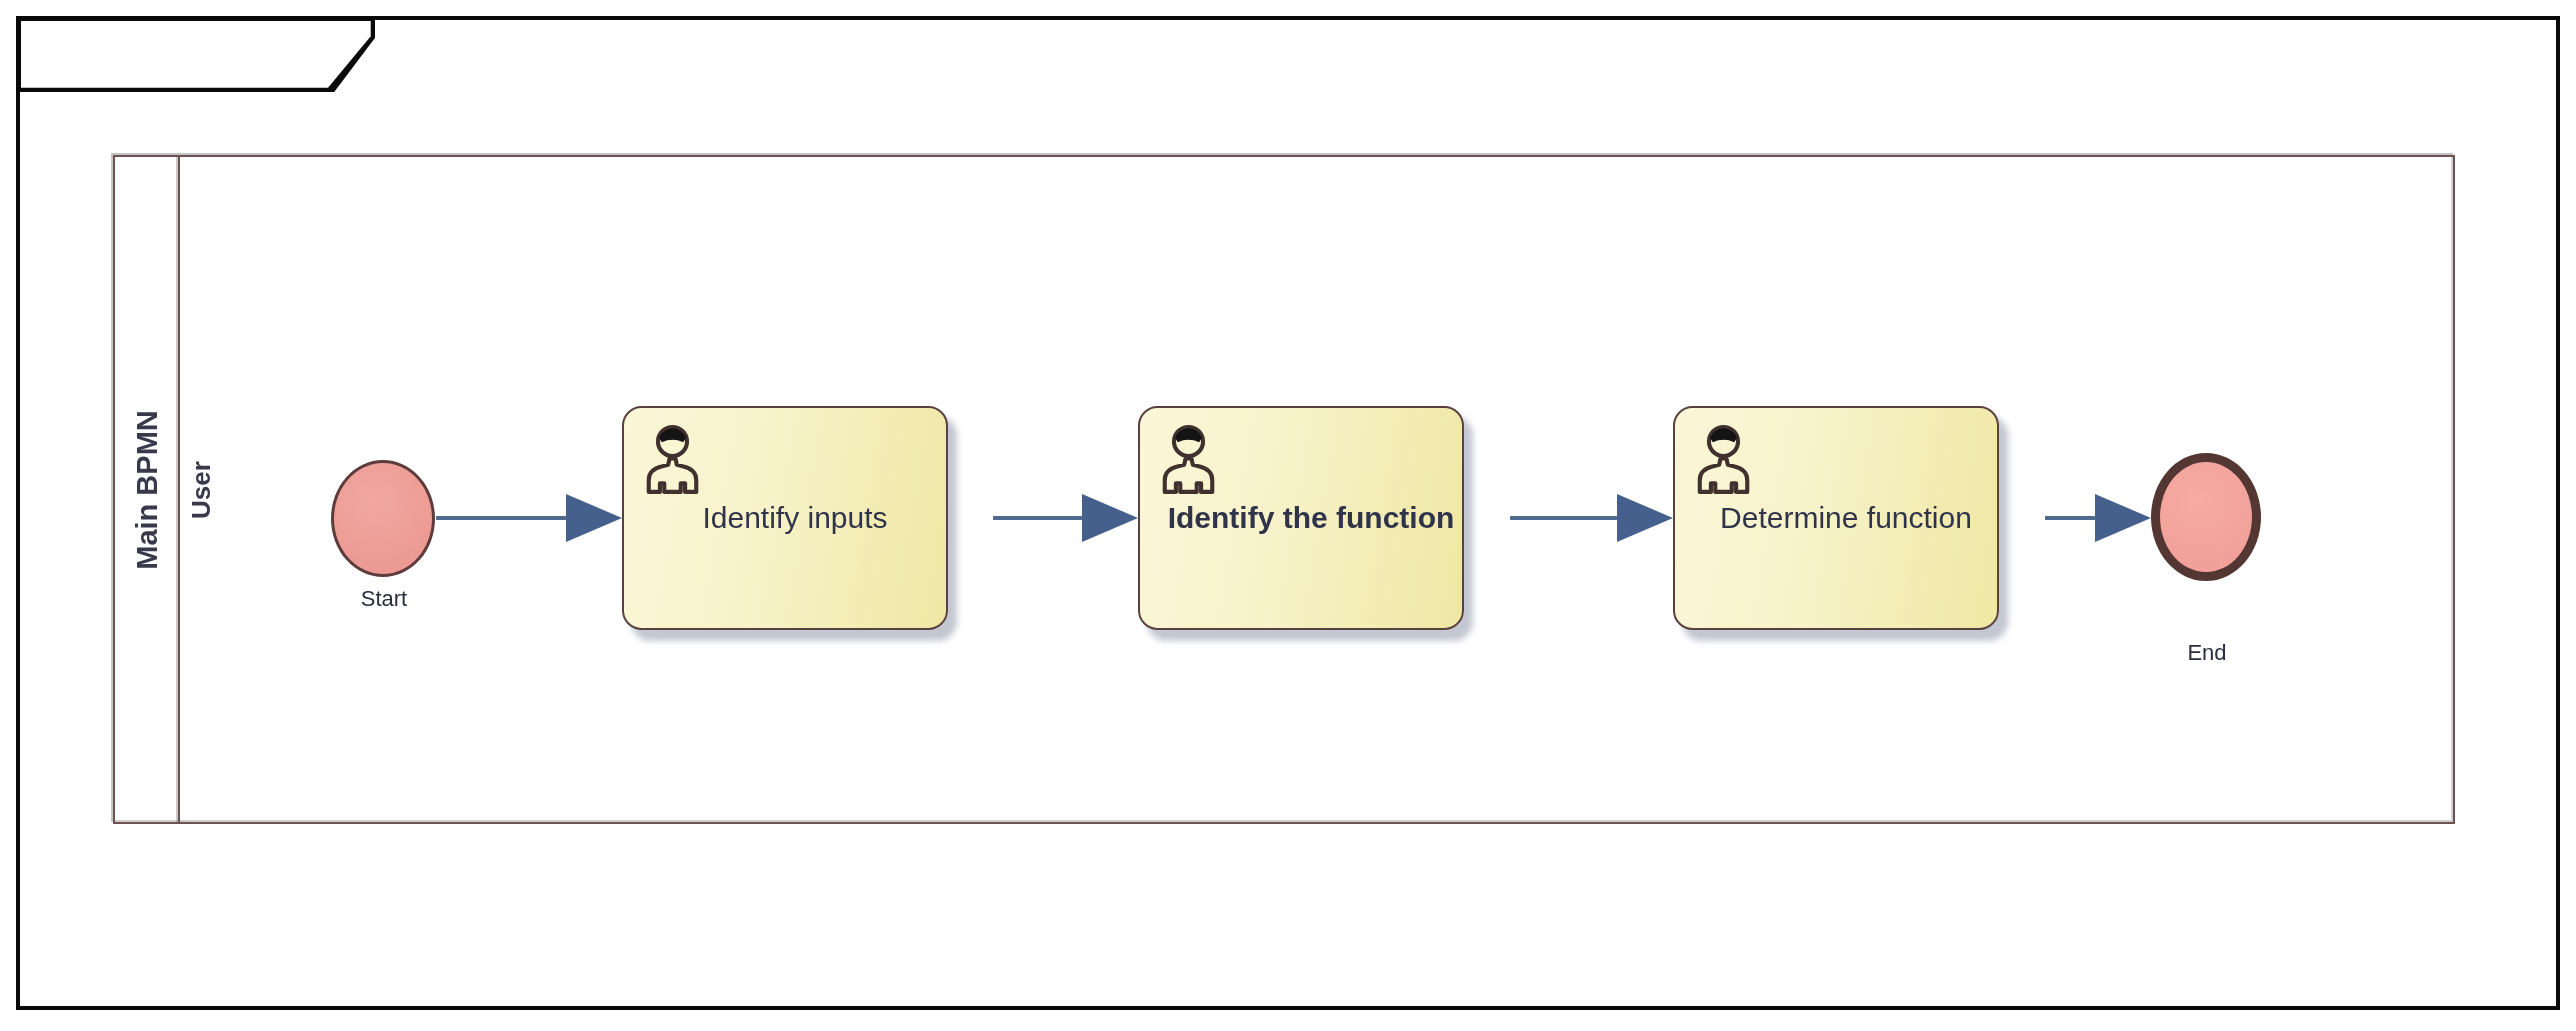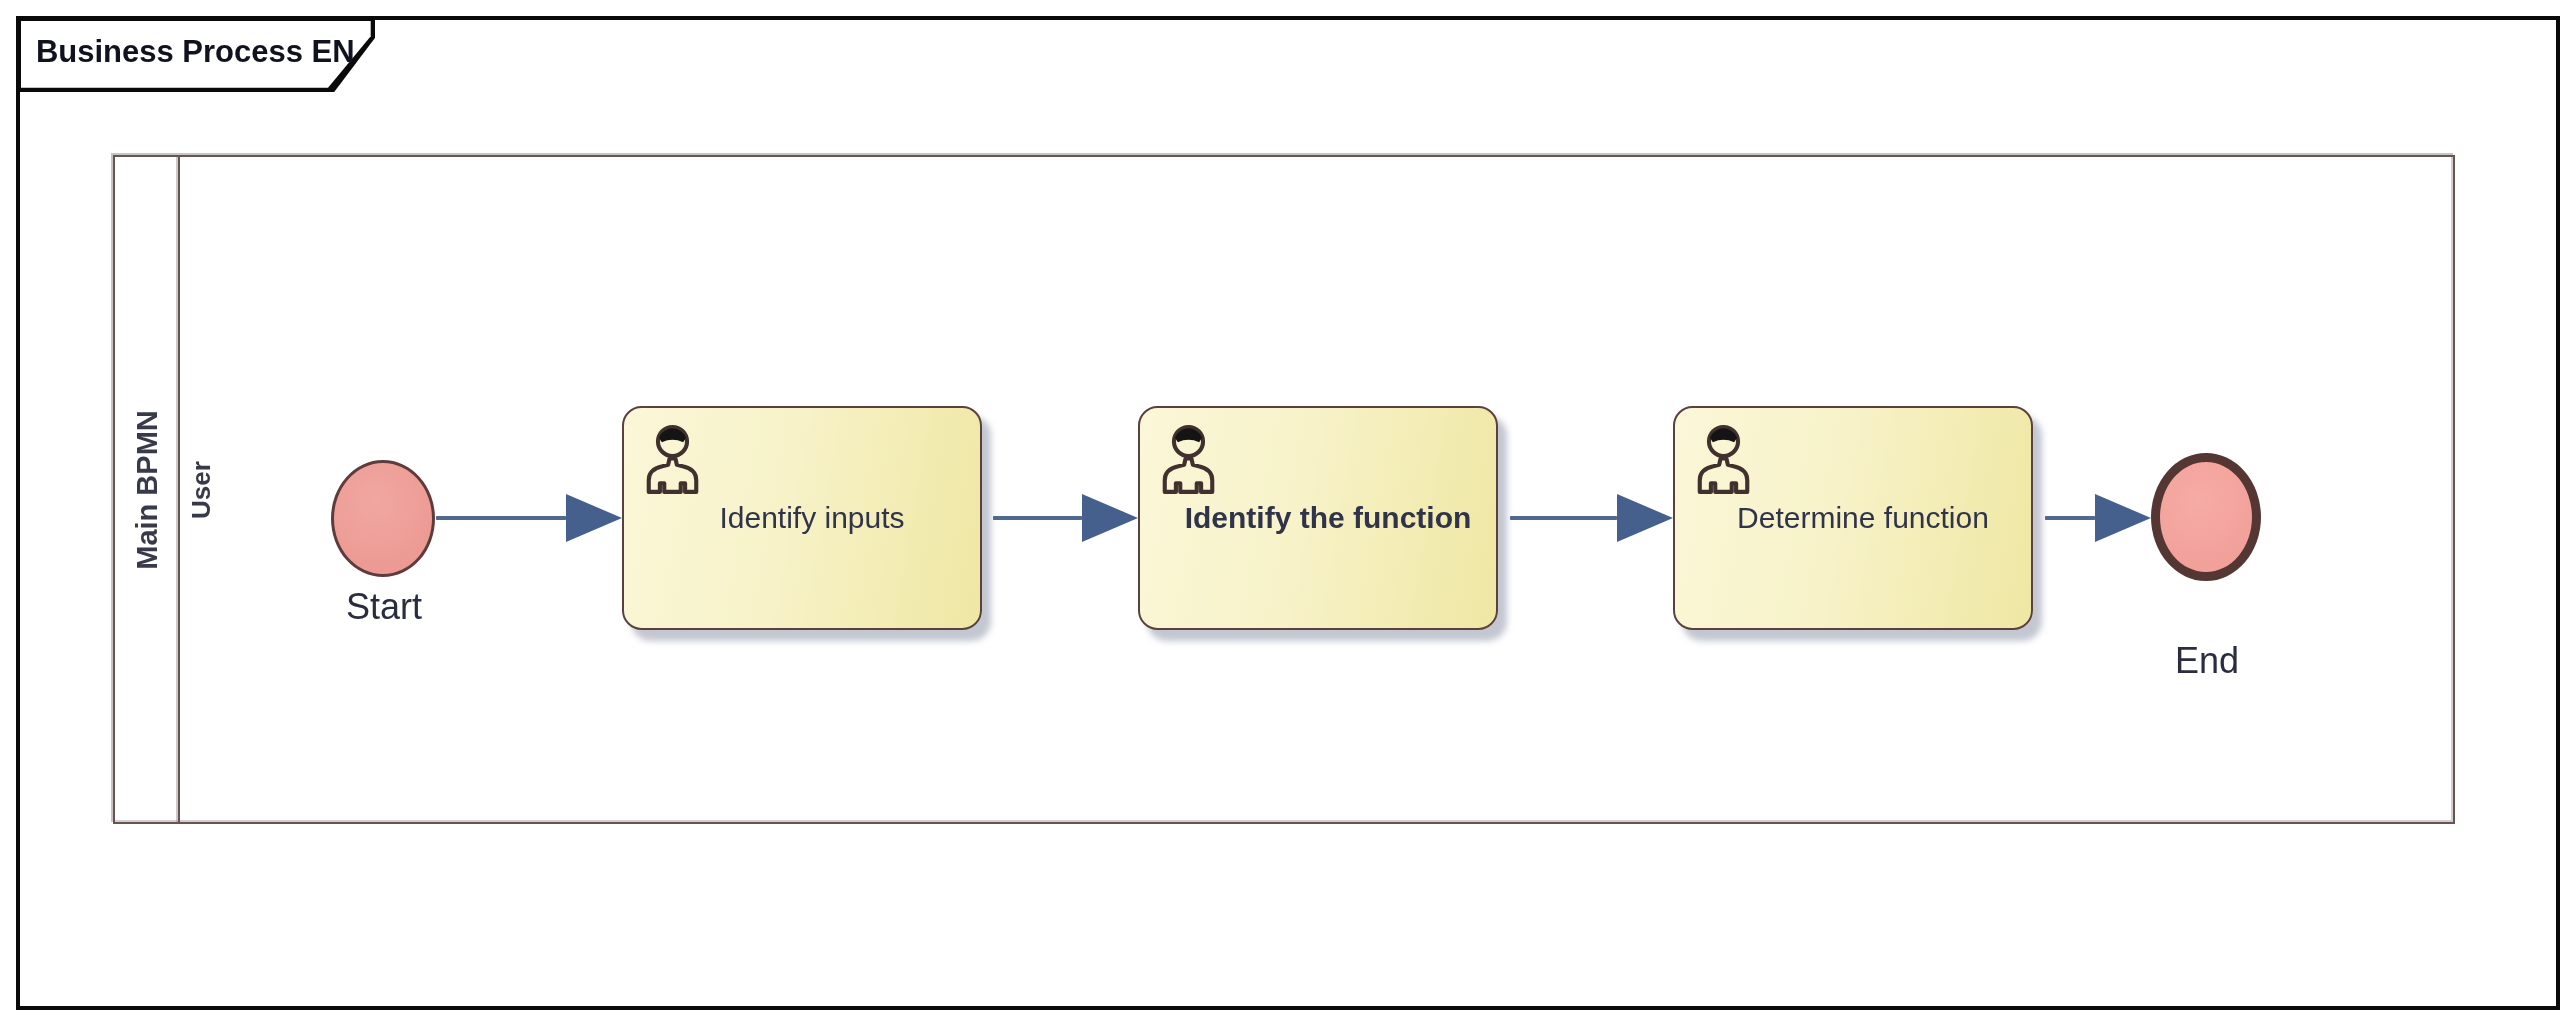--- a/index.html
+++ b/index.html
@@ -28,24 +28,24 @@
   .pool-name{font-size:29px;}
   .lane-label{position:absolute;left:86px;top:50%;transform:translate(-50%,-50%) rotate(-90deg);
     white-space:nowrap;font-weight:bold;color:#38394a;font-size:26px;}
 
   
   .event{position:absolute;border-radius:50%;box-sizing:border-box;}
   .start-event{left:331px;top:460px;width:104px;height:117px;border:3.9px solid #5e3c3c;
     background:radial-gradient(circle at 42% 35%,#f0a7a0 0%,#ec9a93 75%);}
   .end-event{left:2151px;top:453px;width:110px;height:128px;border:9.8px solid #543633;
     background:radial-gradient(circle at 42% 35%,#f6aba3 0%,#f1a09a 75%);}
-  .event-label{position:absolute;font-size:36px;color:#2a2d3d;white-space:nowrap;transform:translateX(-50%);}
+  .event-label{position:absolute;font-size:22px;color:#2a2d3d;white-space:nowrap;transform:translateX(-50%);}
 
   
-  .task{position:absolute;top:406px;width:360px;height:224px;box-sizing:border-box;
+  .task{position:absolute;top:406px;width:326px;height:224px;box-sizing:border-box;
     border:2.6px solid #5a413f;border-radius:19.6px;
     background:linear-gradient(100deg,#fbf7d8 0%,#f7f2c8 45%,#efe7a3 100%);
     box-shadow:9px 10.4px 5.9px rgba(123,130,152,.45);
     display:flex;align-items:center;justify-content:center;padding-left:20px;}
   .task-label{font-size:30px;color:#30344a;text-align:center;}
   .task-icon{position:absolute;left:17px;top:13px;width:63px;height:74px;}
 
   
   .connector{position:absolute;top:494px;height:48px;display:flex;align-items:center;}
   .connector .line{height:4.6px;background:#51698f;border-radius:0.7px;}
@@ -53,21 +53,20 @@
     border-left:56px solid #45608c;}
 </style>
 </head>
 <body>
 
 <div class="frame"></div>
 
 <div class="tab">
   <div class="tab-outer"></div>
   <div class="tab-inner"></div>
-  <div class="tab-title">Business Process EN</div>
 </div>
 
 <div class="pool">
   <div class="pool-header">
     <div class="v-text pool-name">Main BPMN</div>
   </div>
   <div class="lane-label">User</div>
 </div>
 
 <div class="event start-event"></div>

